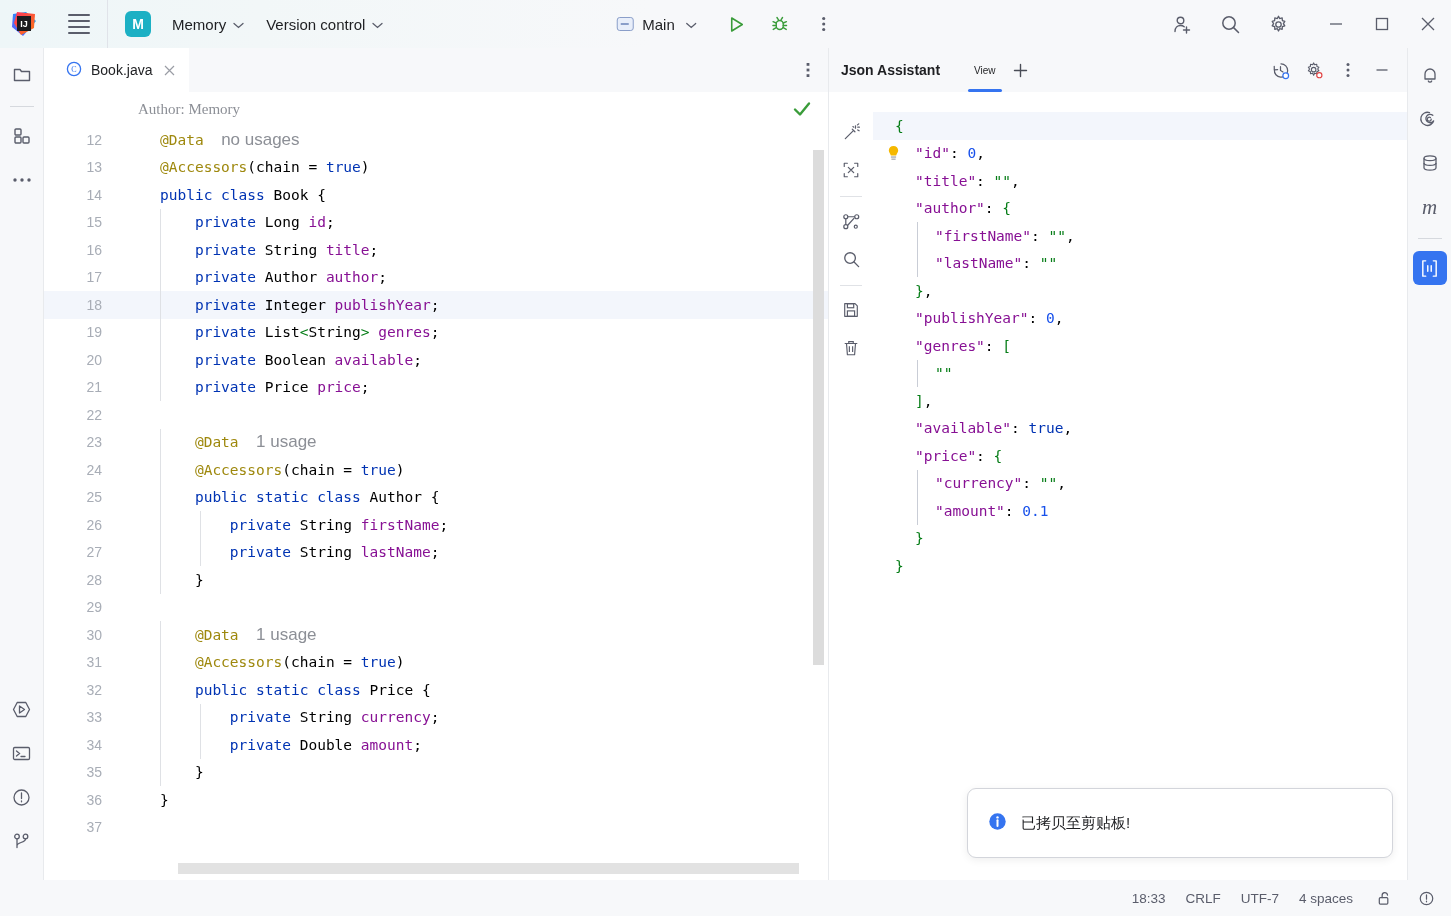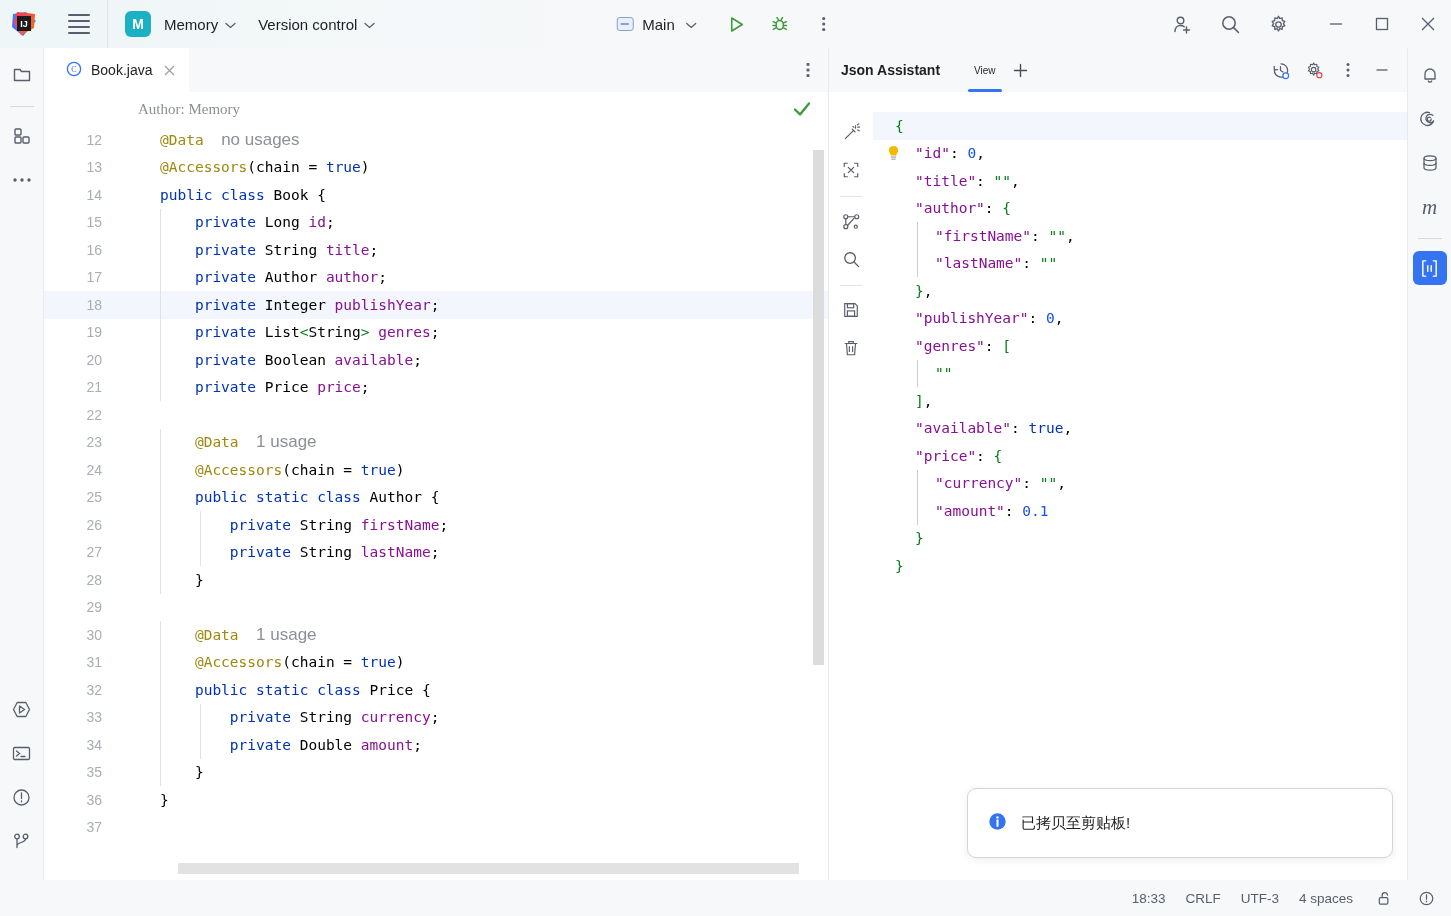--- a/index.html
+++ b/index.html
@@ -20,21 +20,21 @@
   .ij-logo { width: 26px; height: 26px; margin-left: 11px; margin-right: 16px; position: relative; }
   .hamburger { width: 36px; height: 48px; display: flex; flex-direction: column;
     justify-content: center; align-items: center; gap: 4px; margin-left: 8px; margin-right: 10px; }
   .hamburger i { display: block; width: 22px; height: 2px; background: #5a5d6b; border-radius: 1px; }
   .tb-divider { width: 1px; height: 48px; background: #e0e3e9; }
   .proj-badge {
     width: 26px; height: 26px; border-radius: 6px; background: #1cb0c4;
     color: #fff; font-size: 14px; font-weight: 700; display: flex;
     align-items: center; justify-content: center; margin: 0 9px 0 17px;
   }
-  .tb-item { display: flex; align-items: center; height: 48px; padding: 0 4px; cursor: default; }
+  .tb-item { display: flex; align-items: center; height: 48px; padding: 0 4px; cursor: default; margin-left: 8px; }
   .tb-label { font-size: 15px; color: #1e1f22; }
   .chev { margin-left: 7px; display: inline-block; }
   .tb-center {
     position: absolute; left: 50%; transform: translateX(-50%);
     display: flex; align-items: center; gap: 2px; height: 48px;
   }
   .run-cfg { display: flex; align-items: center; gap: 9px; padding: 0 6px; height: 30px; }
   .cfg-icon { width: 17px; height: 14px; border: 1.4px solid #8a9ec9; border-radius: 3px;
      background: #e8eefa; display:flex; align-items:center; justify-content:center;}
   .cfg-icon i { width: 8px; height: 1.5px; background: #8a9ec9; display:block; }
@@ -660,21 +660,21 @@
           <path d="M9.2 8.2 V13.8 M12.8 8.2 V13.8"></path>
         </svg>
       </div>
     </div>
   </div>
 
   <div class="statusbar">
     <div class="sb-right">
       <span class="sb-item">18:33</span>
       <span class="sb-item">CRLF</span>
-      <span class="sb-item">UTF-3</span>
+      <span class="sb-item">UTF-7</span>
       <span class="sb-item">4 spaces</span>
       <span class="sb-icon">
         <svg width="17" height="17" viewBox="0 0 18 18" stroke="#5a5d6b" stroke-width="1.3" fill="none">
           <rect x="3.5" y="8" width="9" height="7" rx="1.2"></rect>
           <path d="M6.5 8 V5.8 A2.8 2.8 0 0 1 12.2 5.4" stroke-linecap="round"></path>
         </svg>
       </span>
       <span class="sb-icon">
         <svg width="17" height="17" viewBox="0 0 18 18" stroke="#5a5d6b" stroke-width="1.3" fill="none">
           <circle cx="9" cy="9" r="6.6"></circle>

